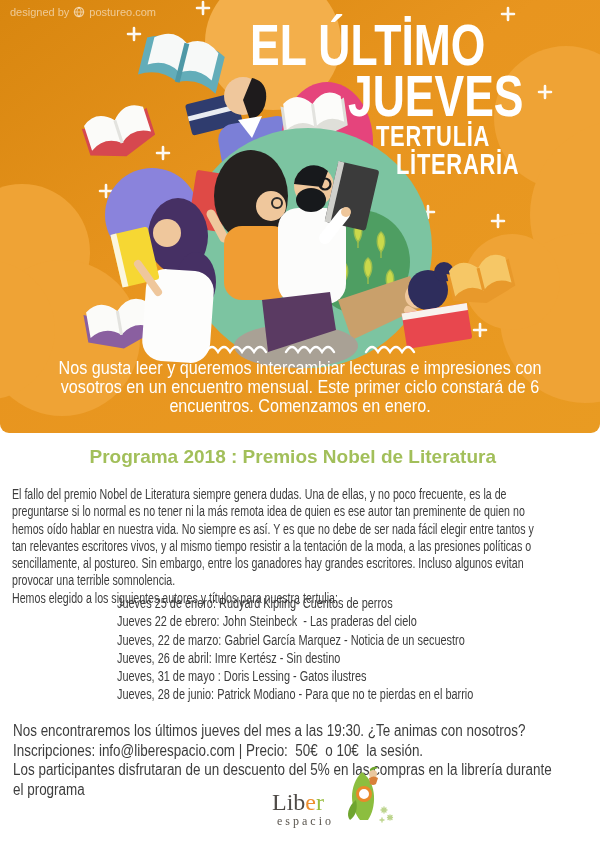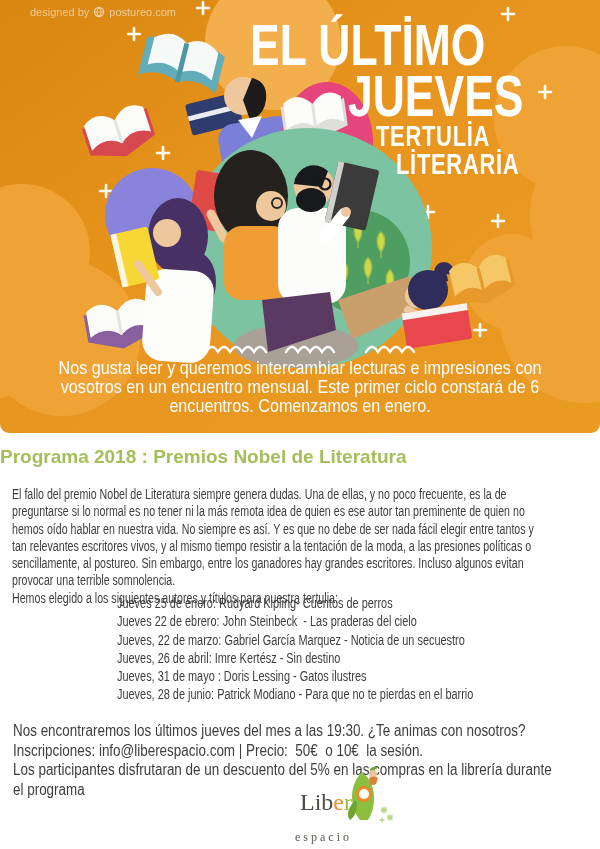--- a/index.html
+++ b/index.html
@@ -3,46 +3,46 @@
 <meta charset="utf-8">
 <style>
   html,body{margin:0;padding:0;background:#ffffff;}
   .poster{
     position:relative;width:600px;height:849px;background:#ffffff;overflow:hidden;
     font-family:"Liberation Sans",sans-serif;color:#3D3D3D;
   }
   .hero{position:absolute;top:0;left:0;width:600px;height:433px;border-radius:0 0 9px 9px;overflow:hidden;}
   .hero svg{display:block;}
   .credit{position:absolute;top:6px;left:10px;display:flex;gap:4px;align-items:center;
-    font-size:11px;color:rgba(255,255,255,.55);margin-left:20px;}
+    font-size:11px;color:rgba(255,255,255,.55);}
   .title-line{position:absolute;color:#fff;font-weight:bold;white-space:pre;line-height:1;transform-origin:0 0;}
   .t1{left:250px;top:17px;font-size:57px;transform:scaleX(.78);}
   .t2{left:348px;top:68px;font-size:57px;transform:scaleX(.78);}
   .s1{left:376px;top:121px;font-size:30px;letter-spacing:1px;transform:scaleX(.73);}
   .s2{left:396px;top:149px;font-size:30px;letter-spacing:1px;transform:scaleX(.73);}
   .intro{position:absolute;top:359px;left:0;width:600px;text-align:center;color:#fff;
     font-size:19px;line-height:18.8px;transform:scaleX(.85);transform-origin:50% 0;}
   .intro div{white-space:pre;}
-  .heading{position:absolute;top:446px;left:0;width:496px;text-align:left;
+  .heading{position:absolute;top:446px;left:0;width:496px;text-align:right;
     font-size:19px;font-weight:bold;color:#A2BF5A;}
   .bodytext{position:absolute;top:486px;left:12px;font-size:14px;line-height:17.3px;
     transform:scaleX(.76);transform-origin:0 0;}
   .bodytext div{white-space:pre;}
   .sessions{position:absolute;top:594px;left:117px;margin:0;padding:0;list-style:none;
     font-size:14px;line-height:18.3px;transform:scaleX(.78);transform-origin:0 0;}
   .sessions li{white-space:pre;}
   .footer{position:absolute;top:721px;left:13px;font-size:16px;line-height:19.6px;
     transform:scaleX(.84);transform-origin:0 0;}
   .footer div{white-space:pre;}
-  .logo{position:absolute;left:272px;top:790px;width:80px;text-align:right;}
+  .logo{position:absolute;left:272px;top:790px;width:80px;}
   .logo-text{font-family:"Liberation Serif",serif;}
   .brand{font-size:24px;color:#4F4B47;line-height:1;}
   .brand .e{color:#EE8F2E;}
   .brand .r{color:#98BD3D;}
-  .tagline{font-size:12px;letter-spacing:3px;color:#5B564F;margin-top:16px;padding-left:5px;}
+  .tagline{font-size:12px;letter-spacing:3px;color:#5B564F;margin-top:0;padding-left:5px;}
   .rocket{position:absolute;right:-42px;top:-24px;}
 </style>
 </head>
 <body>
 
 <div class="poster">
 
   <div class="hero">
     <svg width="600" height="433" viewBox="0 0 600 433">
       <defs>

